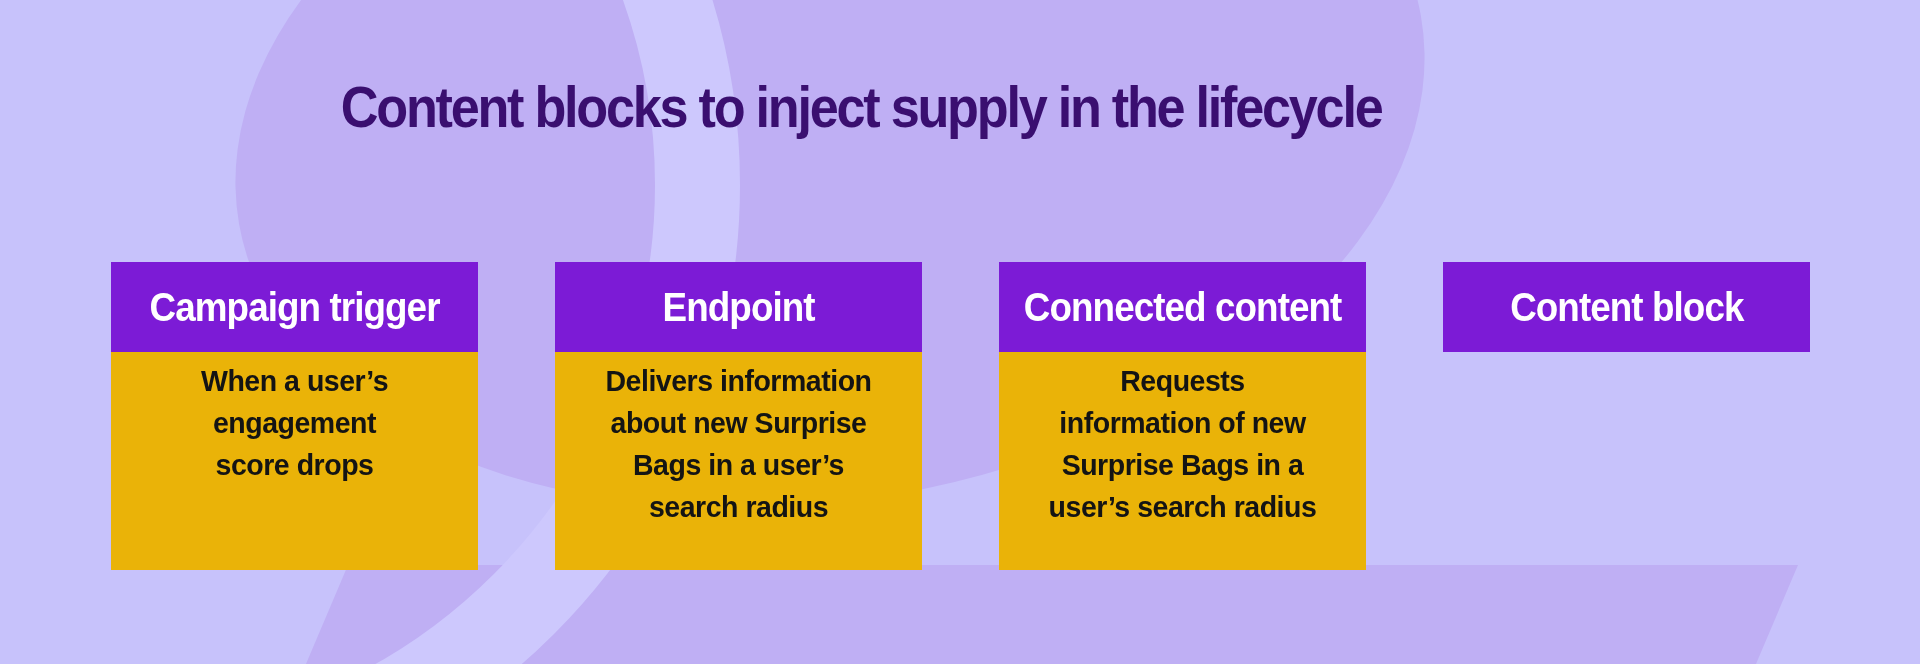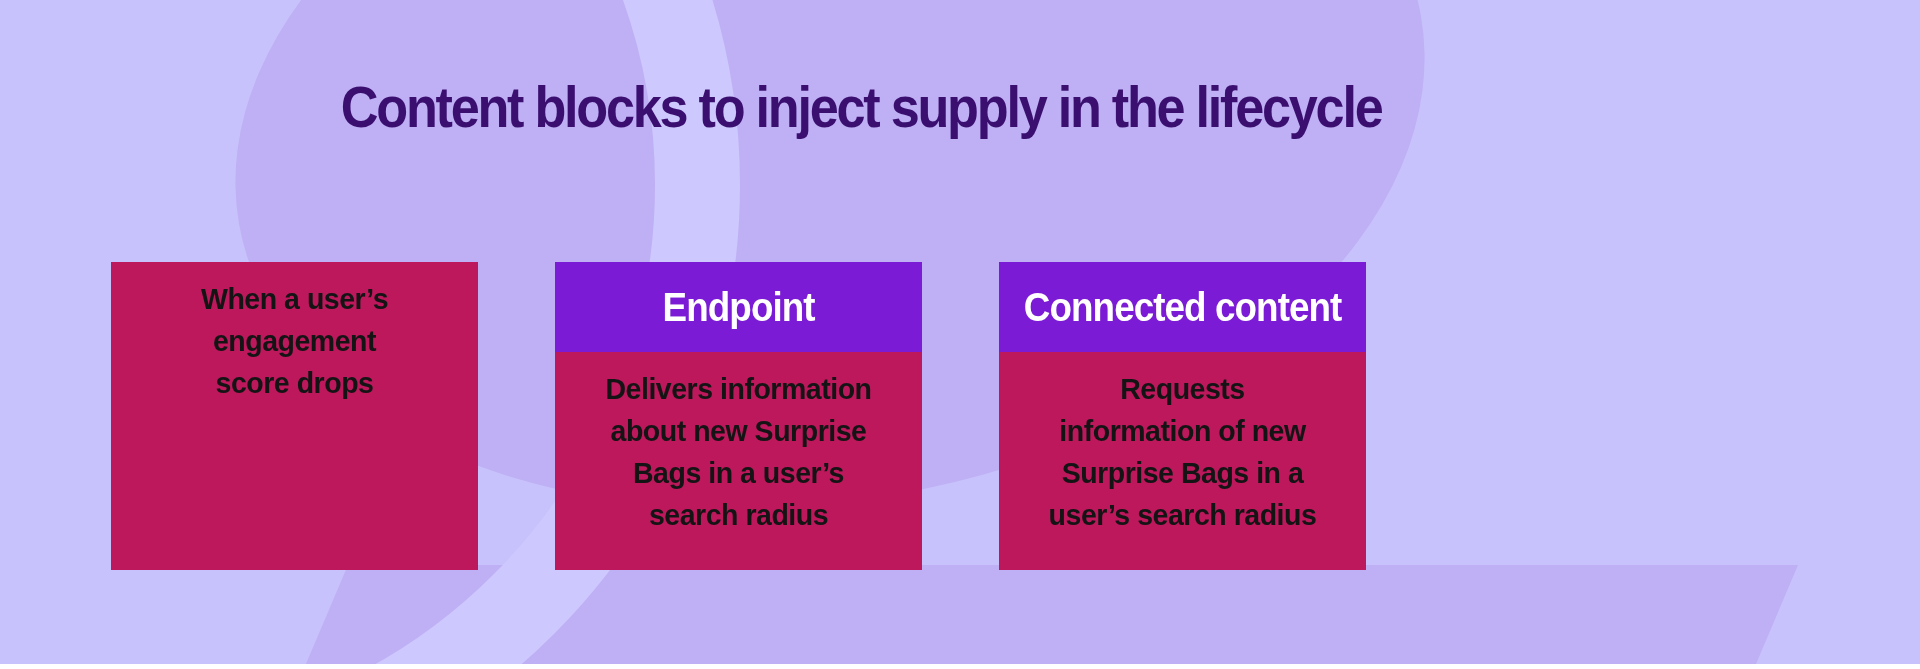--- a/index.html
+++ b/index.html
@@ -65,22 +65,22 @@
     height:90px;flex:0 0 90px;
     background:#7c1bd6;
     display:flex;align-items:center;justify-content:center;
   }
   .card-header .label{
     color:#ffffff;font-size:40px;font-weight:bold;
     letter-spacing:-1px;white-space:nowrap;
     display:inline-block;transform:scaleX(0.92);transform-origin:center;
   }
   .card-body{
-    flex:1;background:#be185d;
-    padding:16px 14px 0 14px;
+    flex:1;background:#eab308;
+    padding:8px 14px 0 14px;
     box-sizing:border-box;
   }
   .card-desc{
     color:#141414;font-size:30px;line-height:42px;font-weight:bold;
     letter-spacing:-0.5px;text-align:center;
     white-space:pre-line;
     transform:scaleX(0.95);transform-origin:center;
   }
 </style>
 </head>
@@ -90,20 +90,23 @@
 
   <div class="swirl-top"></div>
   <div class="swirl-ring"></div>
   <div class="swirl-bottom"></div>
 
   <h1 class="page-title"><span class="squeeze">Content blocks to inject supply in the lifecycle</span></h1>
 
   <div class="cards">
 
     <div class="card">
+      <div class="card-header">
+        <span class="label">Campaign trigger</span>
+      </div>
       <div class="card-body">
         <div class="card-desc">When a user’s
 engagement
 score drops</div>
       </div>
     </div>
 
     <div class="card">
       <div class="card-header">
         <span class="label">Endpoint</span>
@@ -122,19 +125,22 @@
       </div>
       <div class="card-body">
         <div class="card-desc">Requests
 information of new
 Surprise Bags in a
 user’s search radius</div>
       </div>
     </div>
 
     <div class="card">
+      <div class="card-header">
+        <span class="label">Content block</span>
+      </div>
     </div>
 
   </div>
 
   <div class="bottom-strip"></div>
 
 </div>
 
 </body></html>

